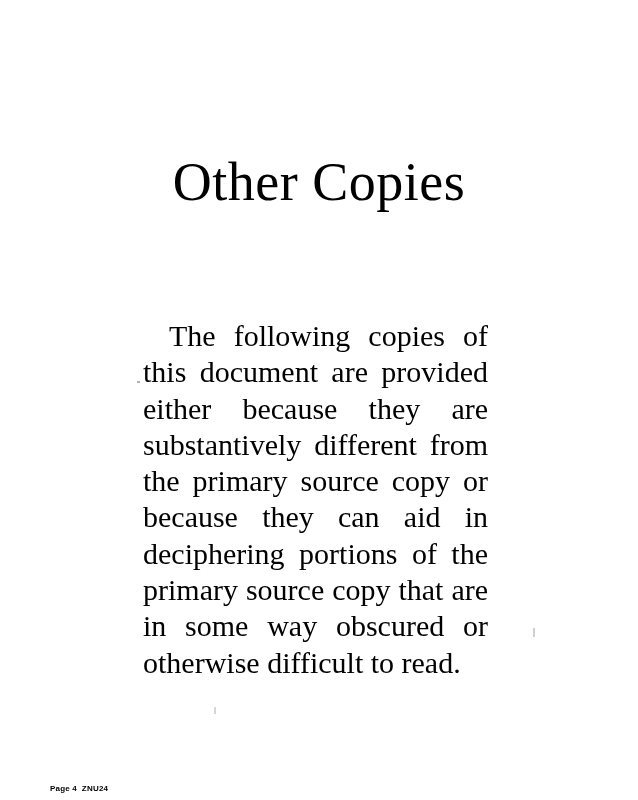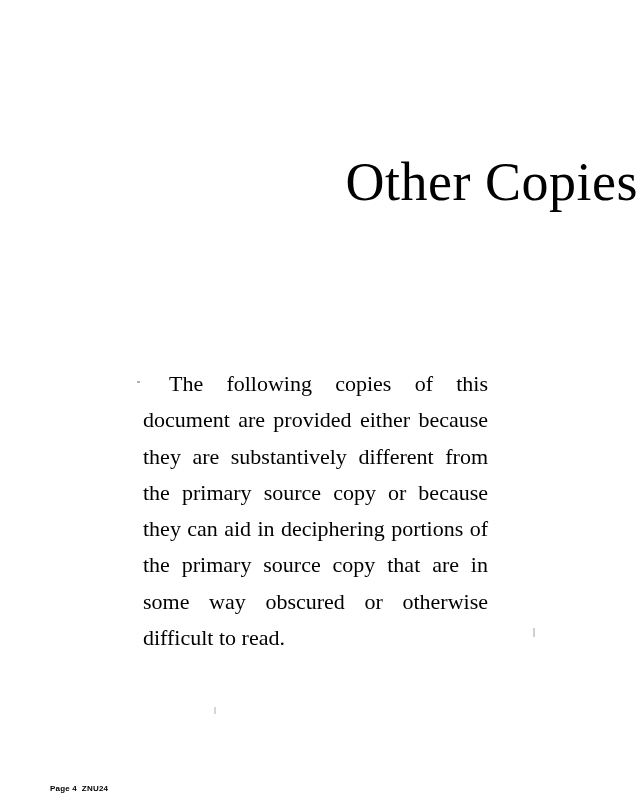--- a/index.html
+++ b/index.html
@@ -20,39 +20,38 @@
     top: 0; left: 0;
     width: 638px;
     height: 800px;
     background: #ffffff;
   }
   .doc-title {
     position: absolute;
     top: 118px;
     left: 0;
     width: 638px;
-    text-align: right;
+    text-align: center;
     font-family: "Liberation Serif", serif;
     font-size: 54px;
     line-height: 1.05;
     letter-spacing: 0.5px;
     font-weight: 400;
   }
   .body-block {
     position: absolute;
     top: 318px;
     left: 143px;
     width: 345px;
     font-family: "Liberation Serif", serif;
-    font-size: 22px;
+    font-size: 30px;
     line-height: 36.3px;
     text-align: justify;
     text-justify: inter-word;
     font-weight: 400;
-    margin-top: 48px;
   }
   .body-block p {
     margin: 0;
     text-indent: 26px;
     text-align: justify;
   }
   .body-block p:last-child {
     text-align: justify;
   }
   

